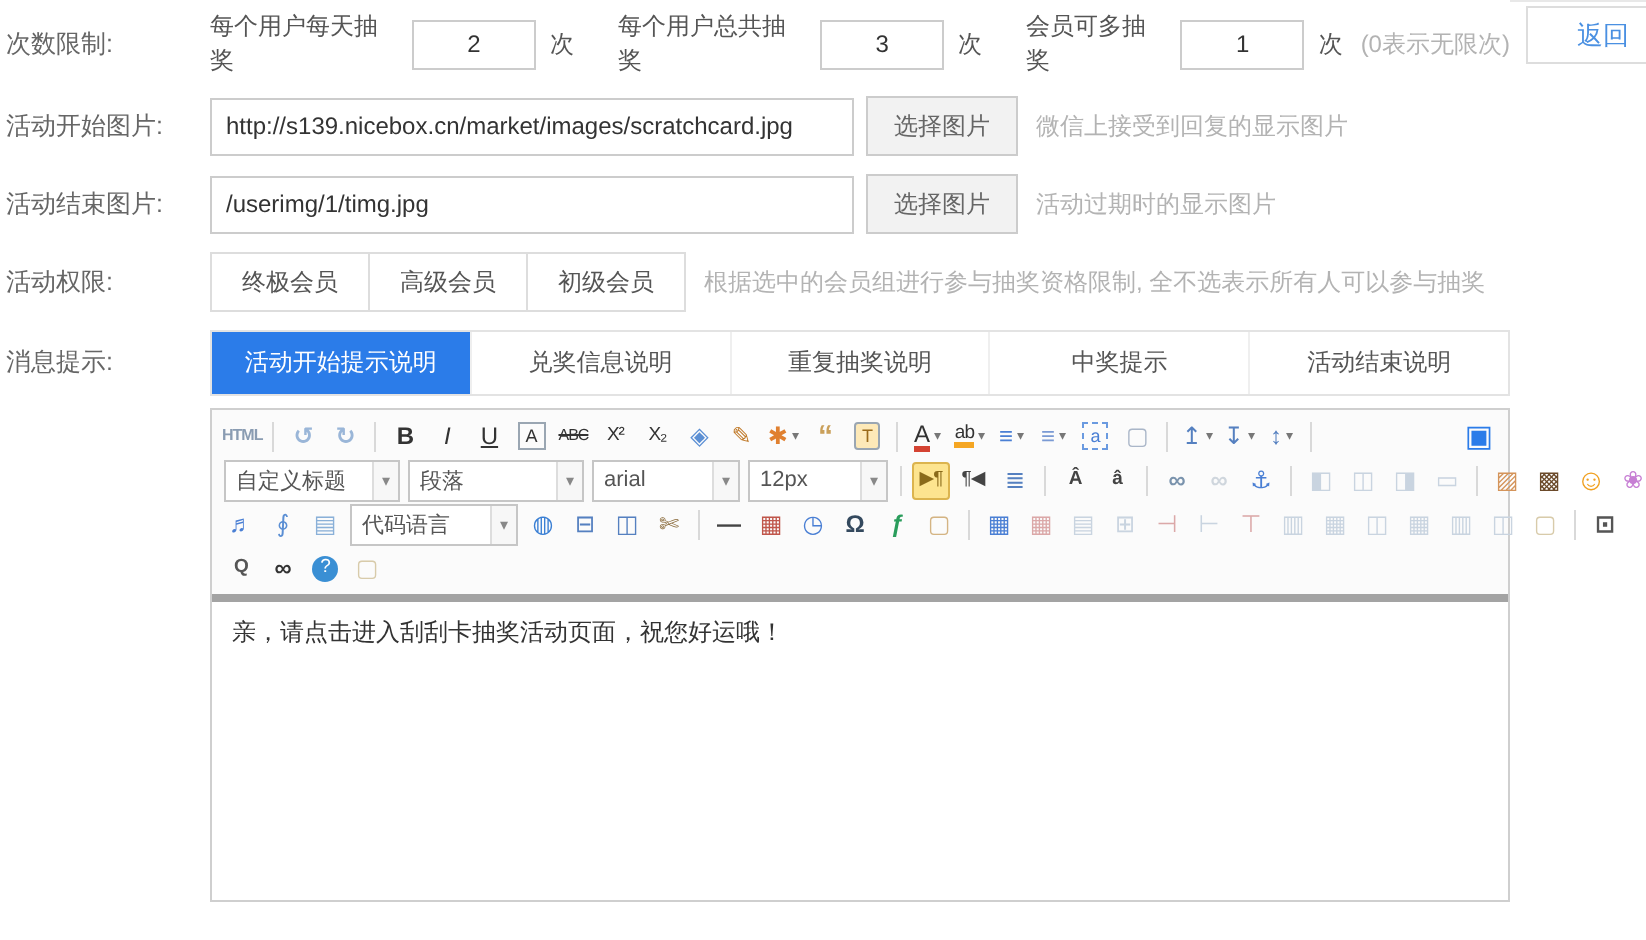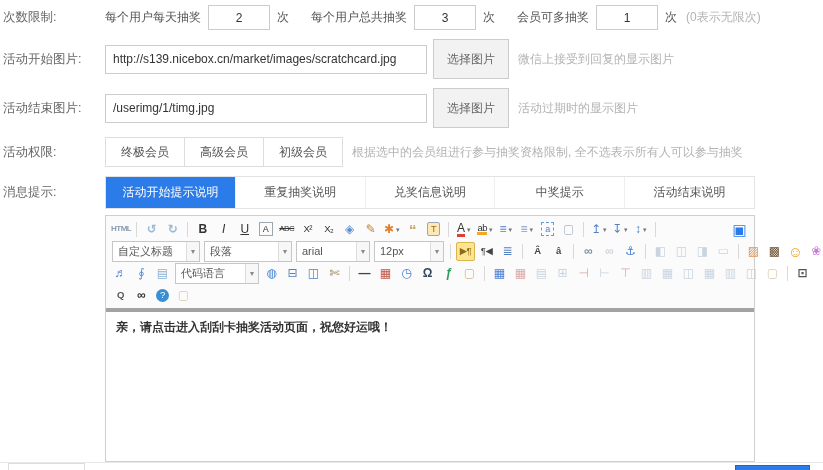--- a/index.html
+++ b/index.html
@@ -1,28 +1,28 @@
 <!DOCTYPE html>
 <html lang="zh" style="--accent: #2b7ce9; --active-tool: #fde48f;"><head>
 <meta charset="utf-8">
 <style>
   :root{ --accent:#2b7ce9; --active-tool:#fde48f; }
   *{box-sizing:border-box; margin:0; padding:0;}
   body{font-family:"Liberation Sans","DejaVu Sans",sans-serif; background:#fff;}
-  .page{width:823px;height:470px;overflow:hidden;display:flex;flex-direction:column;background:#fff;}
+  .page{width:823px;height:470px;overflow:hidden;display:flex;background:#fff;}
   .main{flex:1;padding-top:5px;}
   .frow{display:flex;align-items:center;margin-bottom:9px;}
   .flabel{width:105px;font-size:12.5px;color:#666;padding-left:3px;flex-shrink:0;}
   .inline-lab{font-size:12px;color:#555;}
   .unit{font-size:12px;color:#555;margin-left:7px;}
   .grp{display:flex;align-items:center;}
   .grp + .grp{margin-left:22px;align-items:center;}
   .num-input{width:62px;height:25px;border:1px solid #ccc;text-align:center;font-size:12px;color:#333;margin-left:7px;outline:none;}
   .url-input{width:322px;height:29px;border:1px solid #ccc;padding:0 7px;font-size:12px;color:#333;outline:none;}
-  .choose-btn{height:40px;padding:0 13px;background:#f2f2f2;border:1px solid #ccc;font-size:12px;color:#666;margin-left:6px;cursor:pointer;}
+  .choose-btn{height:30px;padding:0 13px;background:#f2f2f2;border:1px solid #ccc;font-size:12px;color:#666;margin-left:6px;cursor:pointer;}
   .hint{font-size:12px;color:#b3b3b3;margin-left:9px;white-space:nowrap;}
   .seg{display:flex;}
   .seg-btn{height:30px;padding:13px 15px;display:flex;align-items:center;border:1px solid #ddd;margin-left:-1px;font-size:12px;color:#555;background:#fff;cursor:pointer;}
   .seg-btn:first-child{margin-left:0;}
   .tabs{display:flex;width:650px;height:33px;border:1px solid #e3e3e3;background:#fff;}
   .tab{flex:1;display:flex;align-items:center;justify-content:center;font-size:12px;color:#555;cursor:pointer;border-left:1px solid #efefef;}
   .tab:first-child{border-left:none;}
   .tab.active{background:var(--accent);color:#fff;}
   .editor{margin-left:105px;width:650px;border:1px solid #cfcfcf;}
   .toolbar{background:#fbfbfb;border-bottom:4px solid #a3a3a3;padding:2px 1px;}
@@ -36,21 +36,21 @@
   .g-dash .gl{border:1px dashed #6a9ae0;}
   .g-active{background:var(--active-tool);border:1px solid #dcb44e;}
   .gl{display:inline-flex;align-items:center;justify-content:center;}
   .g-circle{width:13px;height:13px;border-radius:50%;color:#fff;}
   .g-boxbg{border-radius:2px;}
   .dd{font-size:7px;color:#777;margin-left:2px;}
   .tb-sep{width:1px;height:15px;background:#d9d9d9;margin:0 4px;display:inline-block;flex-shrink:0;}
   .tb-select{height:21px;border:1px solid #c6c6c6;background:#fff;margin:0 2px;display:inline-flex;align-items:center;justify-content:space-between;font-size:11px;color:#555;padding-left:5px;cursor:pointer;flex-shrink:0;}
   .sv{white-space:nowrap;overflow:hidden;}
   .sa{color:#888;font-size:8px;border-left:1px solid #ddd;padding:0 4px;margin-left:3px;height:100%;display:flex;align-items:center;background:#f7f7f7;}
-  .edit-area{height:149px;background:#fff;padding:7px 10px;font-size:12px;color:#333;cursor:text;font-weight:bold;}
+  .edit-area{height:149px;background:#fff;padding:7px 10px;font-size:12px;color:#333;cursor:text;}
   .footer{border-top:1px solid #e8e8e8;height:34px;display:flex;align-items:center;justify-content:space-between;padding:0 13px 0 8px;background:#fff;}
   .back-btn{width:77px;height:29px;border:1px solid #ddd;background:#fff;color:#4a90e2;font-size:13px;display:flex;align-items:center;justify-content:center;cursor:pointer;}
   .save-btn{width:75px;height:26px;background:var(--accent);color:#fff;font-size:13px;display:flex;align-items:center;justify-content:center;cursor:pointer;border:1px solid #1f64c8;}
   .bottom-strip{height:4px;background:#474747;width:100%;}
 </style>
 </head>
 <body>
 
 <div class="page">
   <div class="main">
@@ -96,22 +96,22 @@
           <div class="seg-btn">高级会员</div>
           <div class="seg-btn">初级会员</div>
         </div>
       <span class="hint">根据选中的会员组进行参与抽奖资格限制, 全不选表示所有人可以参与抽奖</span>
     </div>
 
     <div class="frow" style="margin-bottom:6px;">
       <div class="flabel">消息提示:</div>
       <div class="tabs">
           <div class="tab active">活动开始提示说明</div>
+          <div class="tab">兑奖信息说明</div>
           <div class="tab">重复抽奖说明</div>
-          <div class="tab">兑奖信息说明</div>
           <div class="tab">中奖提示</div>
           <div class="tab">活动结束说明</div>
         </div>
     </div>
 
     <div class="editor">
       <div class="toolbar">
         <div class="tb-row">
             <span class="tb-icon g-xs g-b">
               <span class="gl" style="color: rgb(138, 156, 178);">HTML</span>

